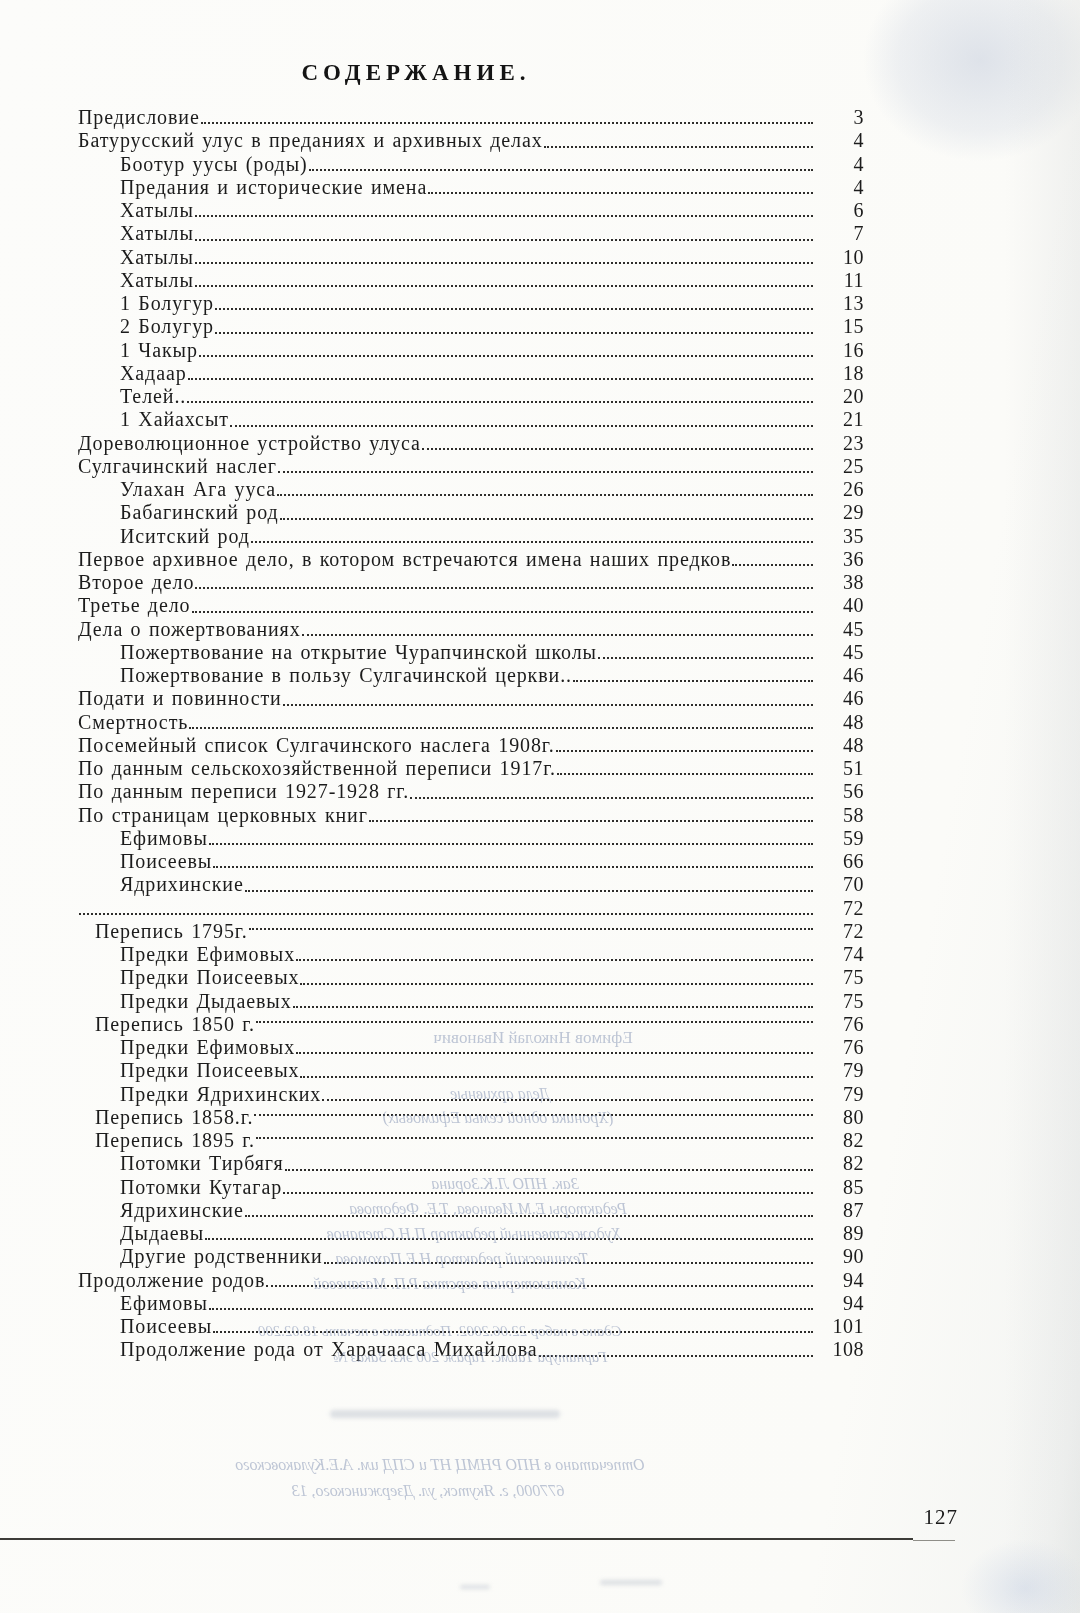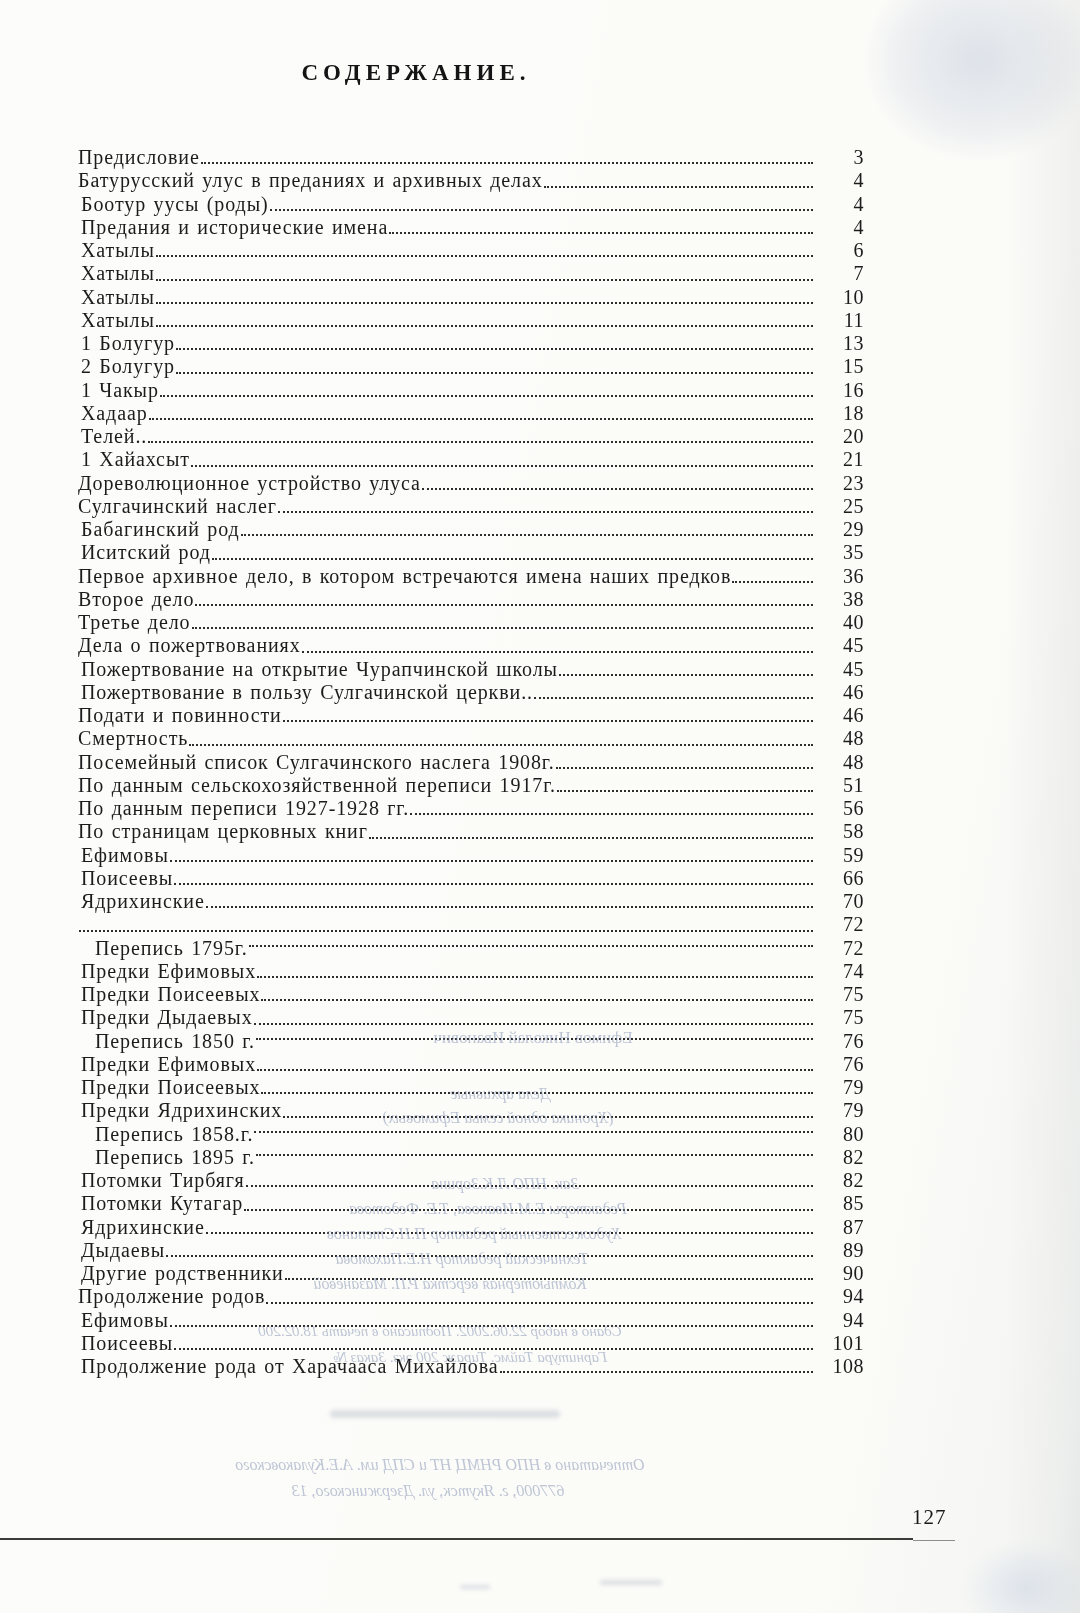--- a/index.html
+++ b/index.html
@@ -25,32 +25,32 @@
   .bottom-tint{
     position:absolute;right:-30px;bottom:-40px;width:170px;height:130px;
     background:radial-gradient(closest-side, rgba(200,210,228,0.5), transparent 75%);
   }
   .title{
     position:absolute;top:60px;left:0;width:832px;margin:0;
     text-align:center;
     font-size:23px;font-weight:bold;letter-spacing:5px;
     color:#141414;
   }
-  .toc{position:absolute;top:106px;left:0;right:0;margin-top:40px;}
+  .toc{position:absolute;top:106px;left:0;right:0;}
   .toc-row{
     display:flex;align-items:flex-end;
     height:23.25px;
     padding-right:216px;
     font-size:20px;line-height:23.25px;
     letter-spacing:0.9px;word-spacing:1.5px;
     white-space:nowrap;
   }
   .toc-row.indent-0{padding-left:78px;}
   .toc-row.indent-1{padding-left:95px;align-items:center;}
-  .toc-row.indent-2{padding-left:81px;}
+  .toc-row.indent-2{padding-left:120px;}
   .label{flex:none;}
   .leader{
     flex:1;min-width:14px;
     border-bottom:2px dotted #2e2d2b;
     margin:0 3px 5px 1px;
   }
   .pagenum{flex:none;width:48px;text-align:right;letter-spacing:0.5px;}
   .bleed-line{
     position:absolute;
     transform:translateX(-50%) scaleX(-1);
@@ -71,21 +71,21 @@
   .footer-rule{
     position:absolute;left:0;top:1538px;width:913px;height:2px;
     background:#3d3c38;
   }
   .footer-rule-thin{
     position:absolute;left:913px;top:1540px;width:42px;height:1px;
     background:#8f8e88;
   }
   .footer-page{
     position:absolute;left:912px;top:1505px;width:46px;
-    font-size:21px;letter-spacing:1px;color:#1a1a1a;
+    font-size:21px;letter-spacing:1px;color:#1a1a1a;text-align:right;
   }
 </style>
 </head>
 <body>
 
 <div class="page">
   <div class="corner-tint"></div>
   <div class="edge-strip"></div>
   <div class="bottom-tint"></div>
 
@@ -164,20 +164,25 @@
   </div>
       <div class="toc-row indent-0">
     <span class="label">Дореволюционное устройство улуса</span>
     <span class="leader"></span>
     <span class="pagenum">23</span>
   </div>
       <div class="toc-row indent-0">
     <span class="label">Сулгачинский наслег</span>
     <span class="leader"></span>
     <span class="pagenum">25</span>
+  </div>
+      <div class="toc-row indent-2">
+    <span class="label">Улахан Ага ууса</span>
+    <span class="leader"></span>
+    <span class="pagenum">26</span>
   </div>
       <div class="toc-row indent-2">
     <span class="label">Бабагинский род</span>
     <span class="leader"></span>
     <span class="pagenum">29</span>
   </div>
       <div class="toc-row indent-2">
     <span class="label">Иситский род</span>
     <span class="leader"></span>
     <span class="pagenum">35</span>

